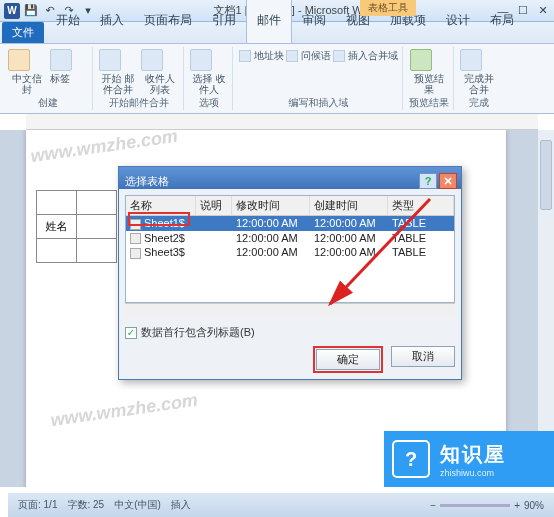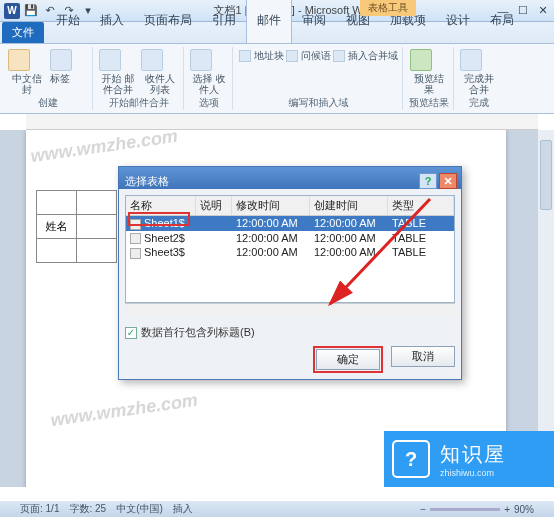--- a/index.html
+++ b/index.html
@@ -28,21 +28,21 @@
   .sm-stack{display:flex;flex-direction:row;gap:2px;font-size:10px;color:#456}
   .sm-item{display:flex;align-items:center;gap:3px;white-space:nowrap}
   .sm-ico{width:12px;height:12px;background:#dce8f5;border:1px solid #b8cee0}
   .ruler-h{height:16px;background:#f4f4f4;border-bottom:1px solid #ccc;margin:0 16px 0 26px;position:relative}
   .doc-area{position:absolute;top:130px;left:0;right:0;bottom:30px;background:#c9d4e2;overflow:hidden}
   .page{position:absolute;top:0;left:26px;width:480px;height:500px;background:#fff;box-shadow:0 0 5px rgba(0,0,0,.25)}
   .tbl{position:absolute;top:60px;left:10px;border-collapse:collapse}
   .tbl td{border:1px solid #888;width:40px;height:24px;font-size:11px;text-align:center}
   .scroll-v{position:absolute;right:0;top:130px;bottom:30px;width:16px;background:#e9eef5}
   .scroll-thumb{position:absolute;top:10px;left:2px;width:12px;height:70px;background:#cdd8e6;border:1px solid #adbfd4;border-radius:2px}
-  .status-bar{position:absolute;bottom:0;left:0;right:0;height:16px;background:linear-gradient(#dce7f4,#c4d6ea);display:flex;align-items:center;padding:0 20px;font-size:10px;color:#456;gap:10px}
+  .status-bar{position:absolute;bottom:0;left:8px;right:0;height:24px;background:linear-gradient(#dce7f4,#c4d6ea);display:flex;align-items:center;padding:0 10px;font-size:10px;color:#456;gap:10px}
   .zoom-area{margin-left:auto;display:flex;align-items:center;gap:4px}
   .zoom-track{width:70px;height:3px;background:#aac;position:relative}
   
   .dlg{position:absolute;top:166px;left:118px;width:344px;background:#eef2f6;border:1px solid #4a78b8;box-shadow:3px 3px 8px rgba(0,0,0,.3)}
   .dlg-title{height:22px;background:linear-gradient(#5f95d6,#3f74ba);display:flex;align-items:flex-end;padding:0 4px;color:#fff;font-size:11px}
   .dlg-title-text{flex:1;padding-left:2px}
   .dlg-help{width:18px;height:16px;background:#d4e4f6;border:1px solid #6b98cc;color:#2a5;display:flex;align-items:center;justify-content:center;font-weight:bold;font-size:11px;margin-right:2px}
   .dlg-close{width:18px;height:16px;background:#e86;border:1px solid #b43;color:#fff;display:flex;align-items:center;justify-content:center;font-weight:bold;font-size:11px}
   .dlg-body{padding:6px}
   .list-box{background:#fff;border:1px solid #9bb4ce;height:108px;overflow:hidden;position:relative}
@@ -58,21 +58,21 @@
   .chk-row{display:flex;align-items:center;gap:4px;margin-top:8px;font-size:11px;color:#333}
   .chk{width:12px;height:12px;border:1px solid #7a9;background:#fff;display:flex;align-items:center;justify-content:center;color:#2a6;font-size:10px}
   .btn-row{display:flex;gap:8px;margin-top:6px;justify-content:flex-end}
   .dlg-btn{width:64px;height:21px;background:linear-gradient(#fefefe,#e5e9ee);border:1px solid #8aa3b8;font-size:11px;display:flex;align-items:center;justify-content:center;color:#222}
   .ok-hl{border:2px solid #d33;padding:1px;display:inline-block}
   .arrow{position:absolute;top:194px;left:300px;width:150px;height:120px;pointer-events:none}
   .watermark{position:absolute;color:#d7d7d7;font-size:18px;font-style:italic;font-weight:bold;transform:rotate(-8deg);pointer-events:none;user-select:none}
   .logo-box{position:absolute;right:0;bottom:30px;width:170px;height:56px;background:#2f9df4;display:flex;align-items:center;gap:10px;padding-left:8px}
   .logo-ico{width:38px;height:38px;border:2px solid #fff;border-radius:5px;display:flex;align-items:center;justify-content:center;color:#fff;font-size:20px;font-weight:bold}
   .logo-txt{color:#fff}
-  .logo-txt .big{font-size:20px;font-weight:normal;letter-spacing:2px}
+  .logo-txt .big{font-size:20px;font-weight:bold;letter-spacing:2px}
   .logo-txt .small{font-size:9px;opacity:.85}
 </style>
 </head>
 <body>
 
 <div class="title-bar">
   <div class="qat">
     <div class="word-icon">W</div>
     <div class="qat-btn">💾</div>
     <div class="qat-btn">↶</div>

